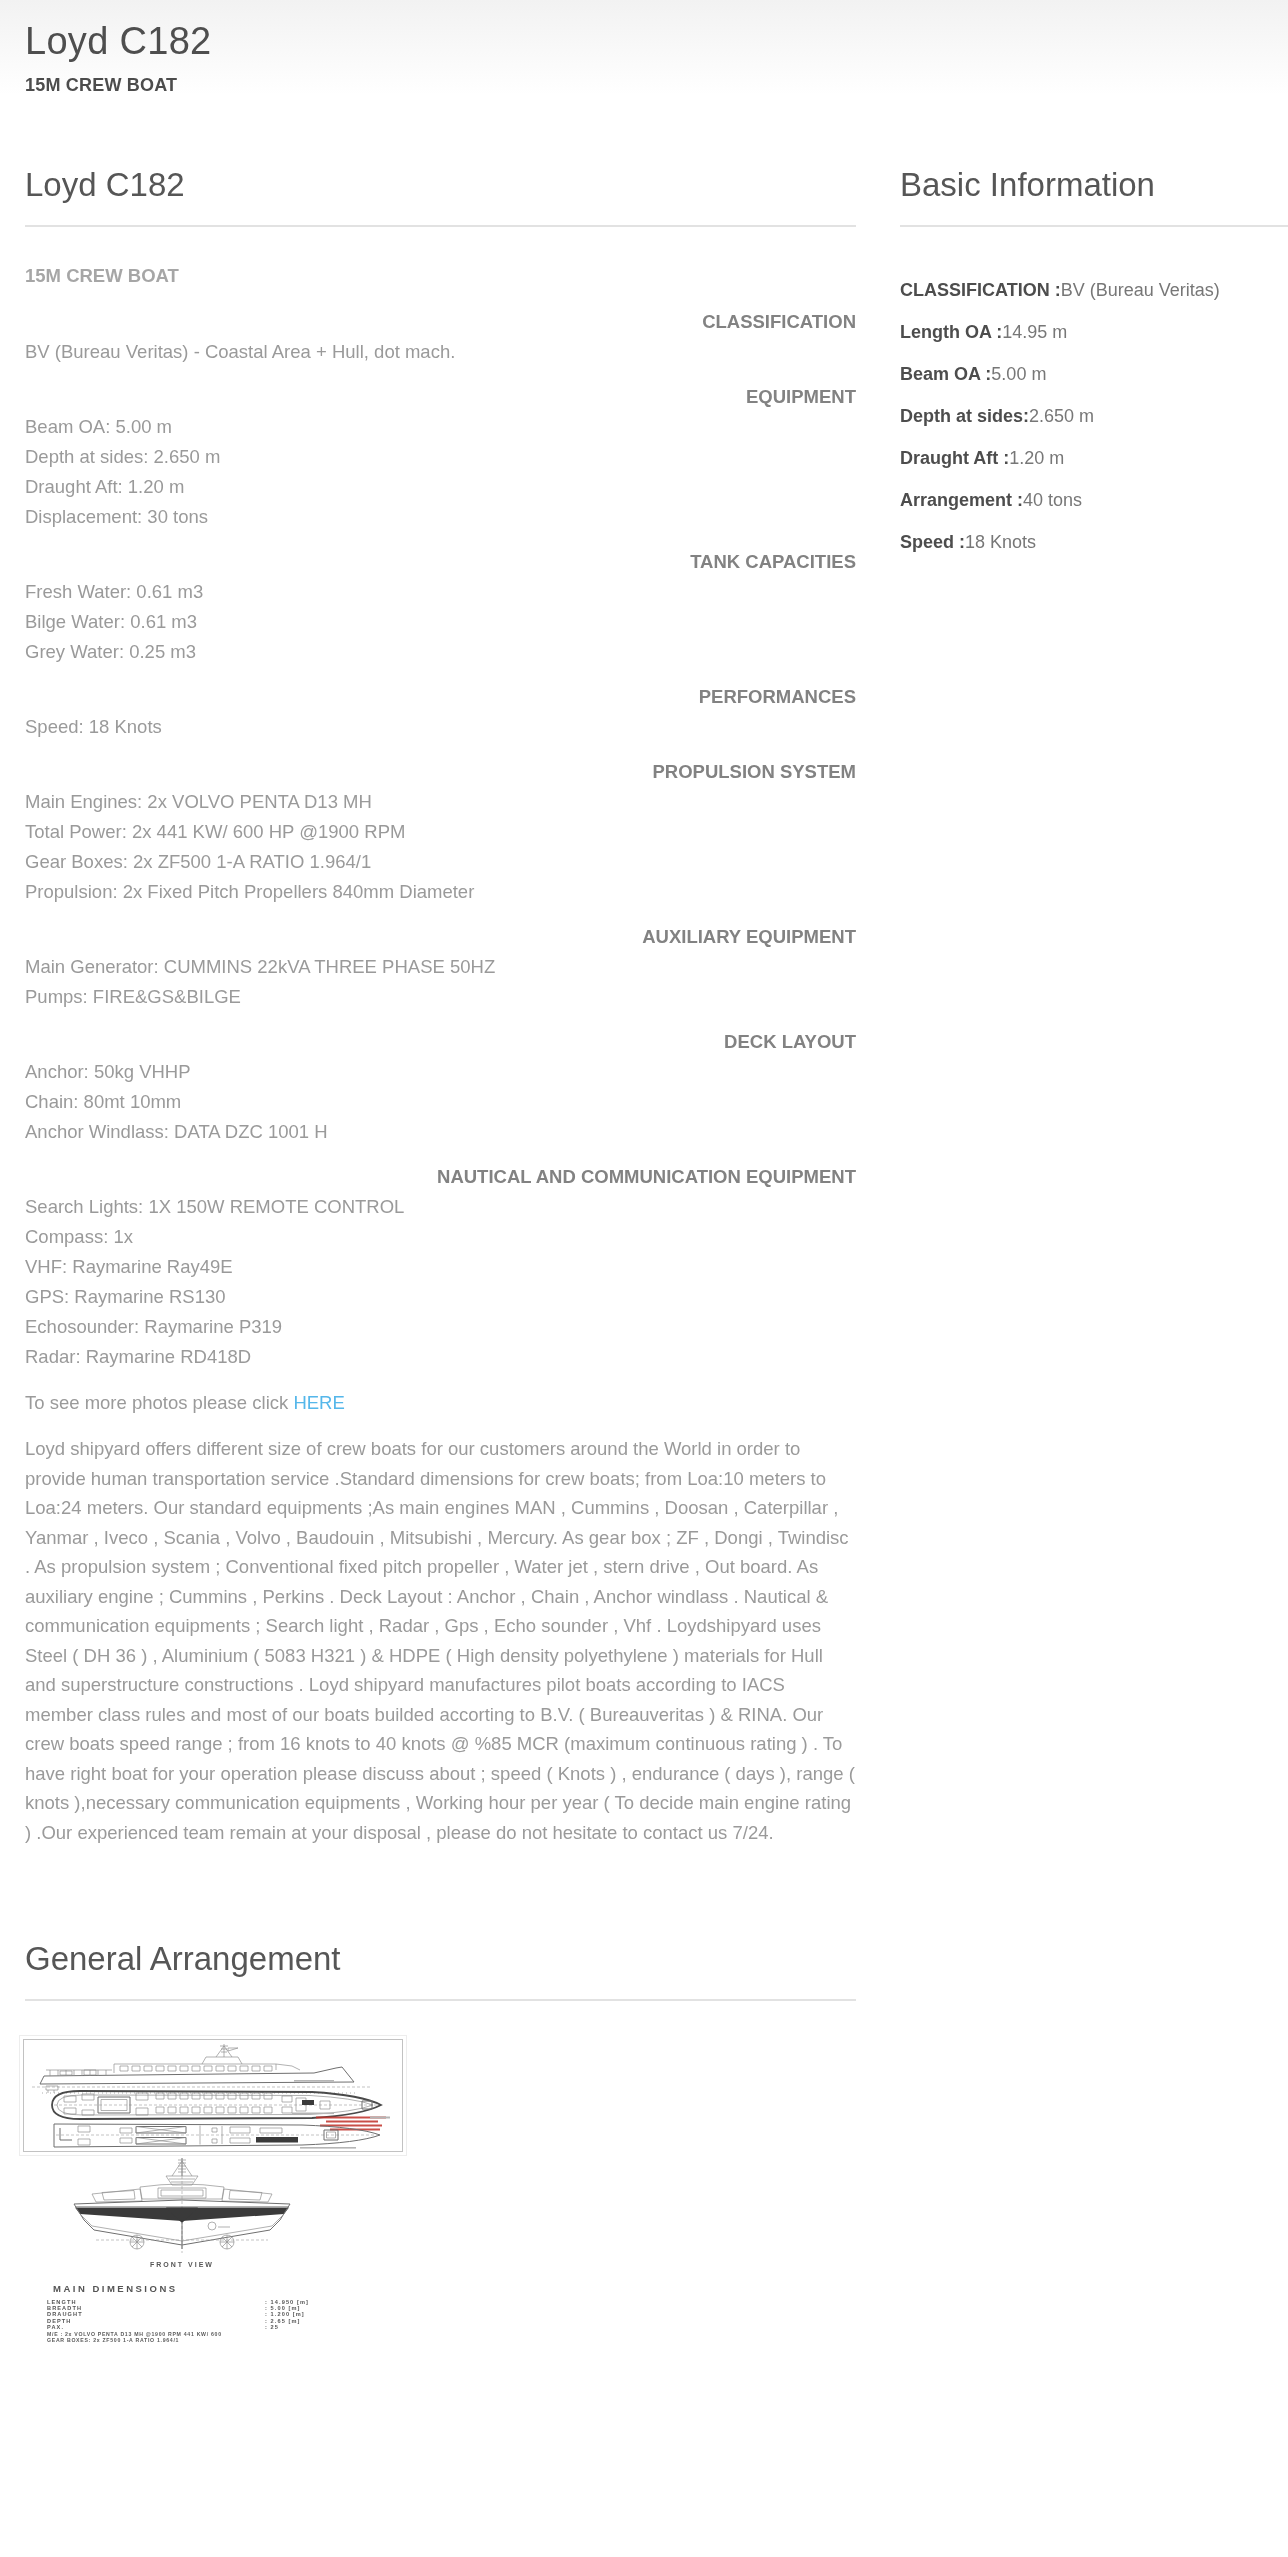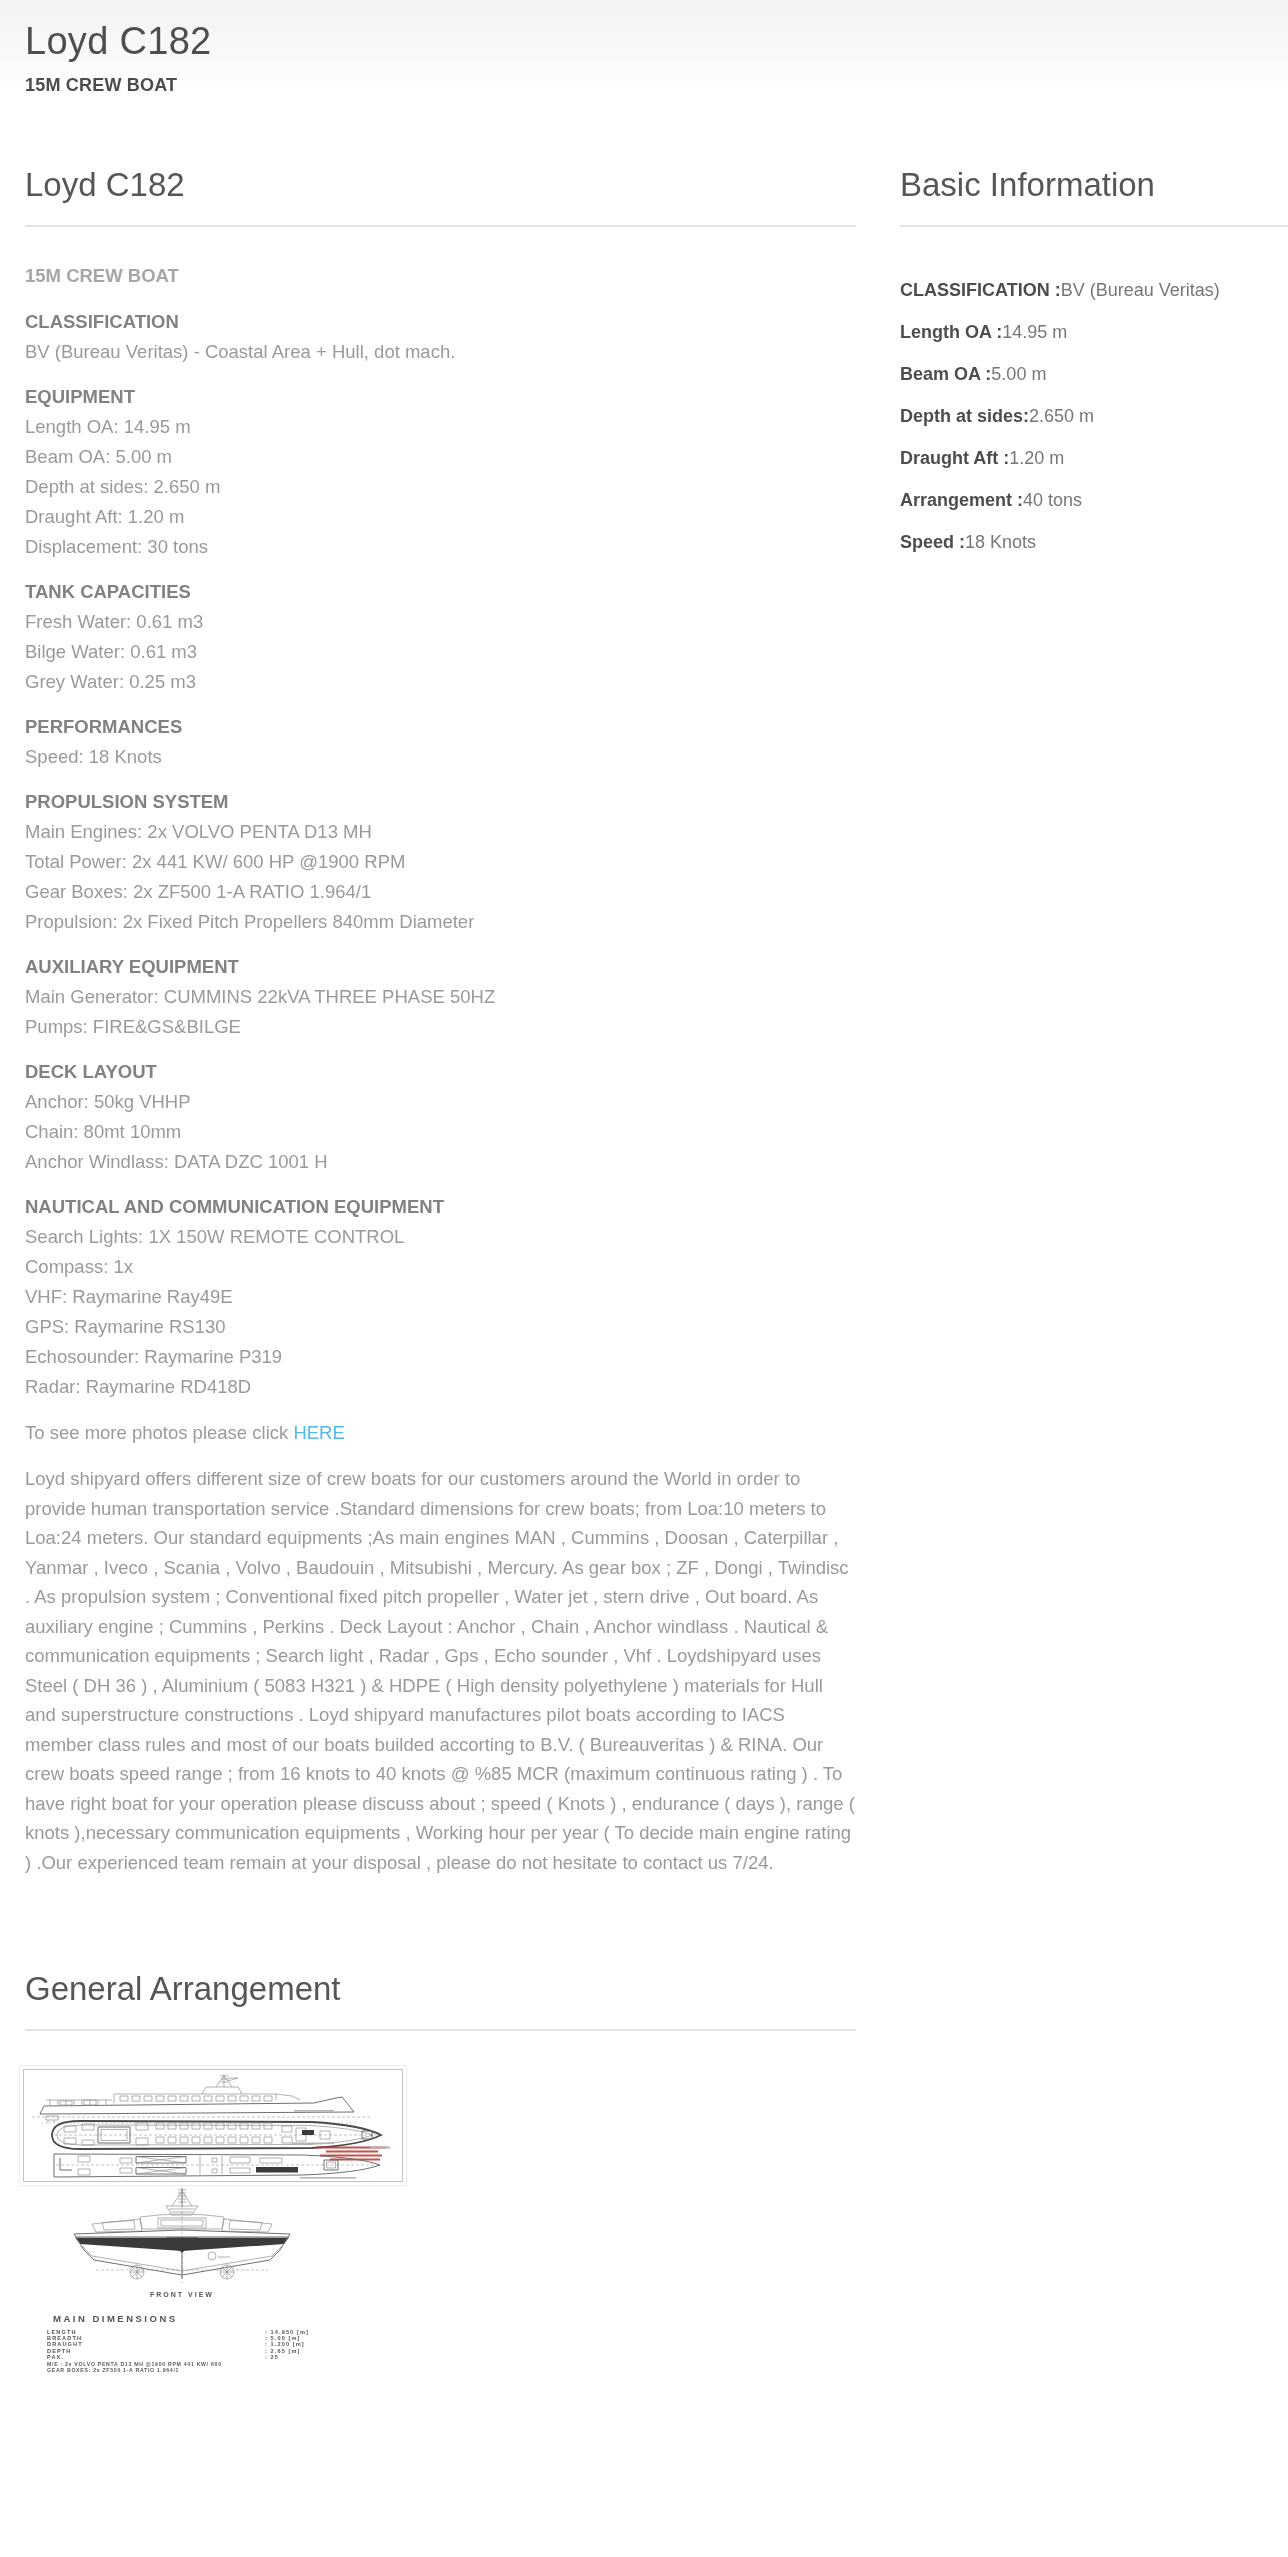--- a/index.html
+++ b/index.html
@@ -26,21 +26,21 @@
 
   h2.section-heading {
     margin:30px 0 0 0; font-size:33px; font-weight:300; color:#565656; line-height:40px;
   }
   .divider { border-bottom:2px solid #e2e2e2; margin-top:20px; }
 
   .left-subtitle { margin-top:34px; font-size:18.5px; font-weight:700; color:#a6a6a6; line-height:30px; }
 
   .spec-section { margin-top:15px; }
   .spec-section:first-child { margin-top:16px; }
-  .spec-title { font-size:18.5px; font-weight:700; color:#828282; line-height:30px; }
+  .spec-title { font-size:18.5px; font-weight:700; color:#828282; line-height:30px;text-align:right; }
   .spec-line  { font-size:18.5px; color:#9a9a9a; line-height:30px; }
 
   .photos-line { margin-top:16px; font-size:18.5px; line-height:30px; color:#9a9a9a; }
   .photos-line a { color:#55b7ea; text-decoration:none; }
 
   .description { margin-top:16px; font-size:18.5px; line-height:29.5px; color:#9a9a9a; width:831px; }
 
   
   .bi-rows { margin-top:48px; }
   .bi-row { line-height:30px; margin-bottom:12px; font-size:18px; }
@@ -93,21 +93,20 @@
 
     <div class="left-subtitle">15M CREW BOAT</div>
 
     <div>
         <div class="spec-section">
           <div class="spec-title">CLASSIFICATION</div>
           <div class="spec-line">BV (Bureau Veritas) - Coastal Area + Hull, dot mach.</div>
         </div>
         <div class="spec-section">
           <div class="spec-title">EQUIPMENT</div>
-          <div class="spec-line">Length OA: 14.95 m</div>
           <div class="spec-line">Beam OA: 5.00 m</div>
           <div class="spec-line">Depth at sides: 2.650 m</div>
           <div class="spec-line">Draught Aft: 1.20 m</div>
           <div class="spec-line">Displacement: 30 tons</div>
         </div>
         <div class="spec-section">
           <div class="spec-title">TANK CAPACITIES</div>
           <div class="spec-line">Fresh Water: 0.61 m3</div>
           <div class="spec-line">Bilge Water: 0.61 m3</div>
           <div class="spec-line">Grey Water: 0.25 m3</div>

